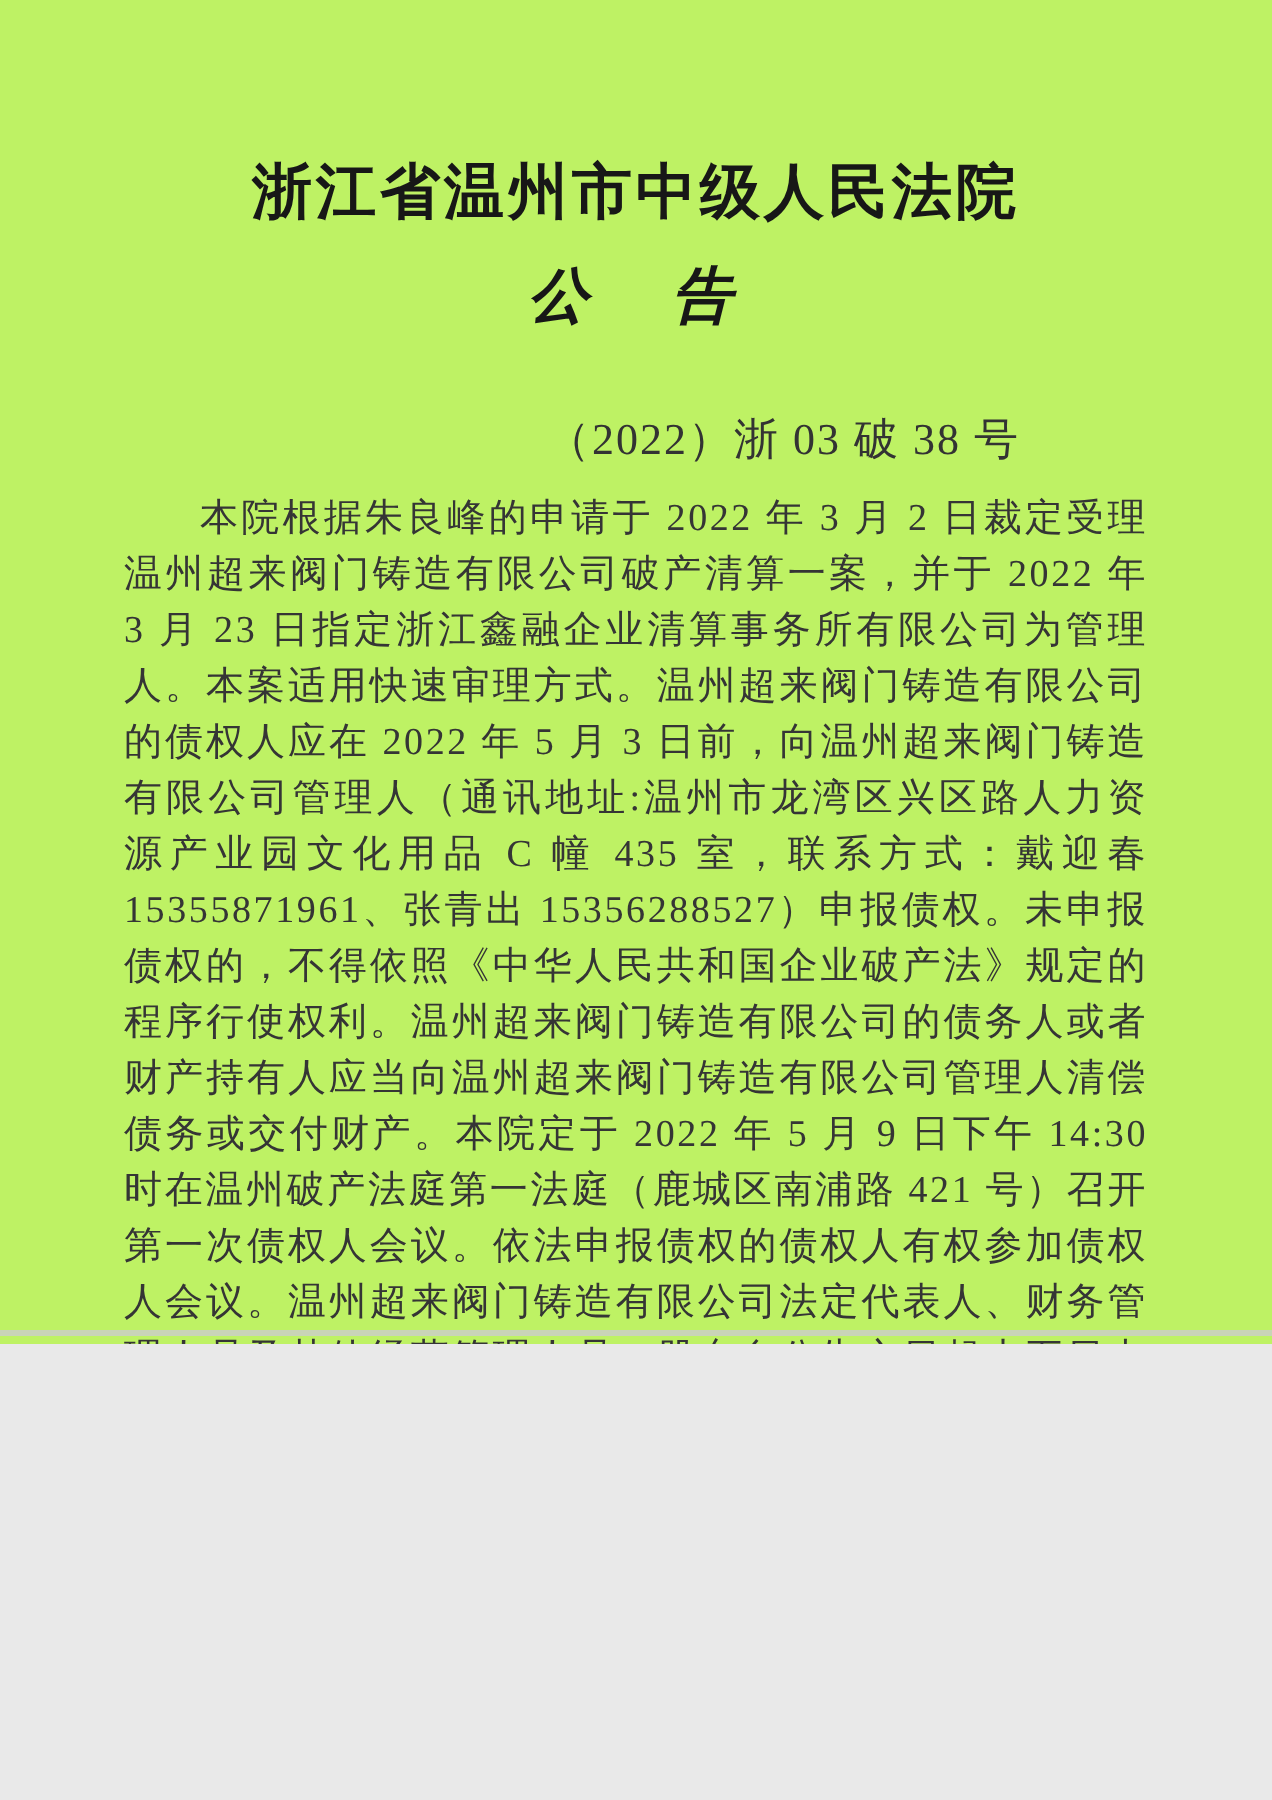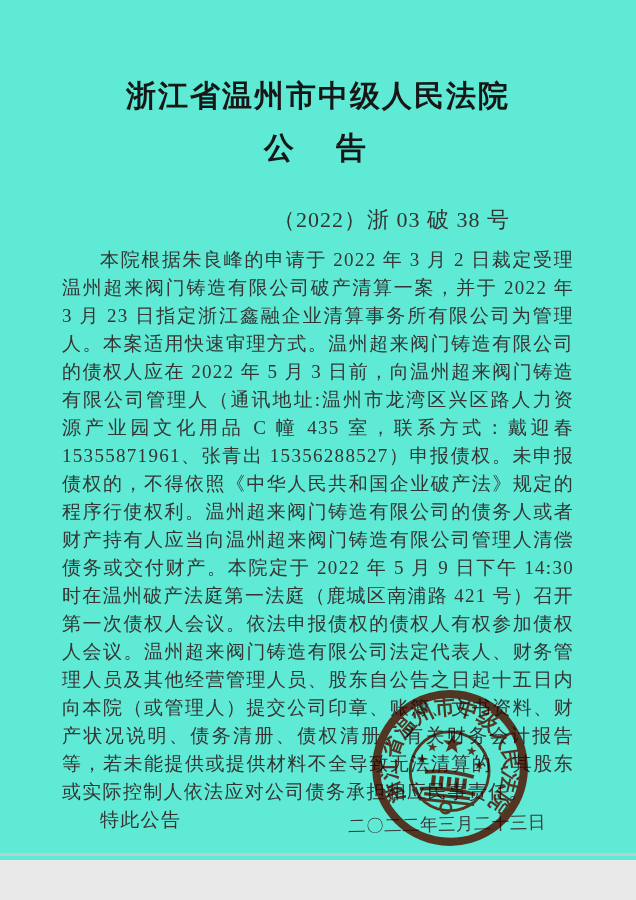--- a/index.html
+++ b/index.html
@@ -1,22 +1,22 @@
 <!DOCTYPE html>
 <html><head>
 <meta charset="utf-8">
 <style>
   * { margin: 0; padding: 0; box-sizing: border-box; }
   html, body { background: #e9e9e9; }
   .page {
     position: relative;
     width: 636px;
-    height: 860px;
+    height: 672px;
     margin: 0 auto;
-    background: #5eead4;
+    background: #bef264;
     overflow: hidden;
     font-family: "Liberation Serif", "DejaVu Serif", serif;
     color: #3a3a3a;
   }
   .court-name {
     position: absolute;
     top: 76px; left: 0; width: 100%;
     text-align: center;
     font-family: "Liberation Sans", "DejaVu Sans", sans-serif;
     font-weight: 900;
@@ -26,20 +26,21 @@
   }
   .doc-title {
     position: absolute;
     top: 128px; left: 0; width: 100%;
     text-align: center;
     font-family: "Liberation Sans", "DejaVu Sans", sans-serif;
     font-weight: 900;
     font-size: 30px;
     letter-spacing: 6px;
     color: #171717;
+    font-style: italic;
   }
   .case-number {
     position: absolute;
     top: 205px; right: 126px;
     font-size: 22px;
     letter-spacing: 1px;
     color: #333;
   }
   .body-text {
     position: absolute;

